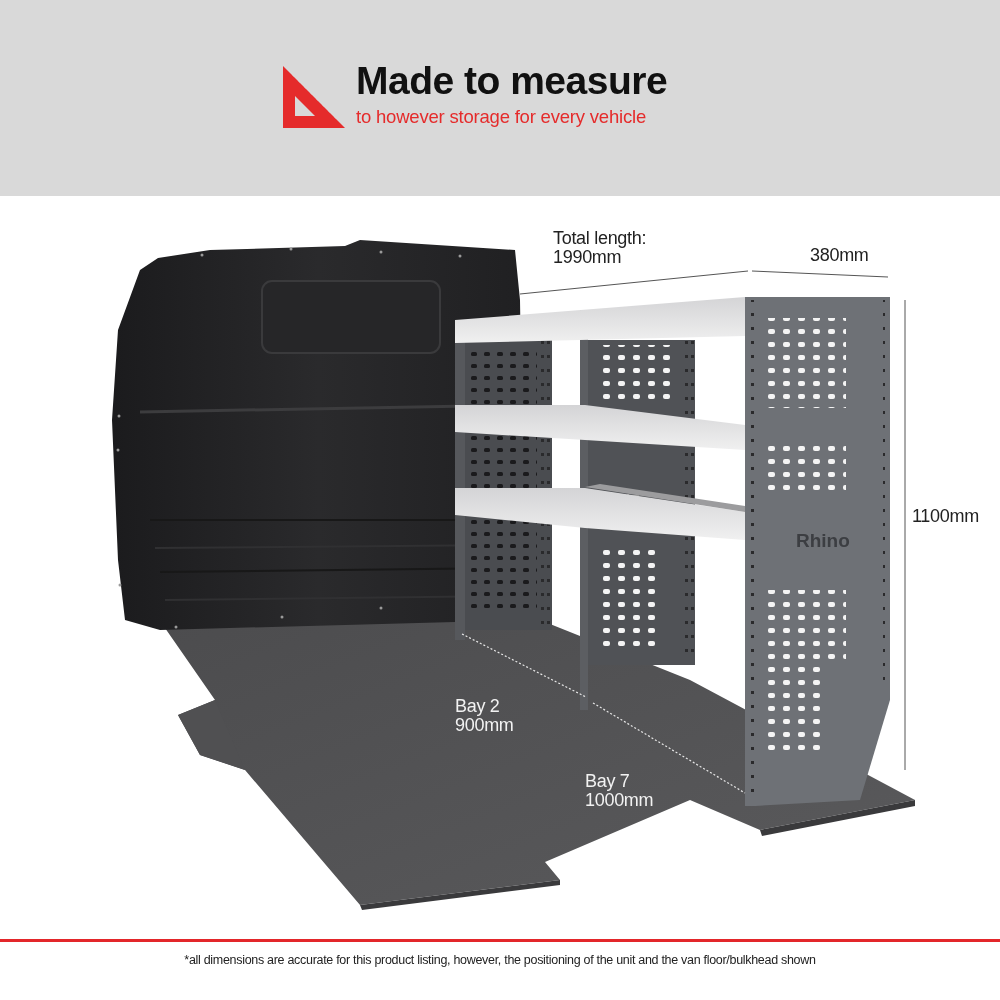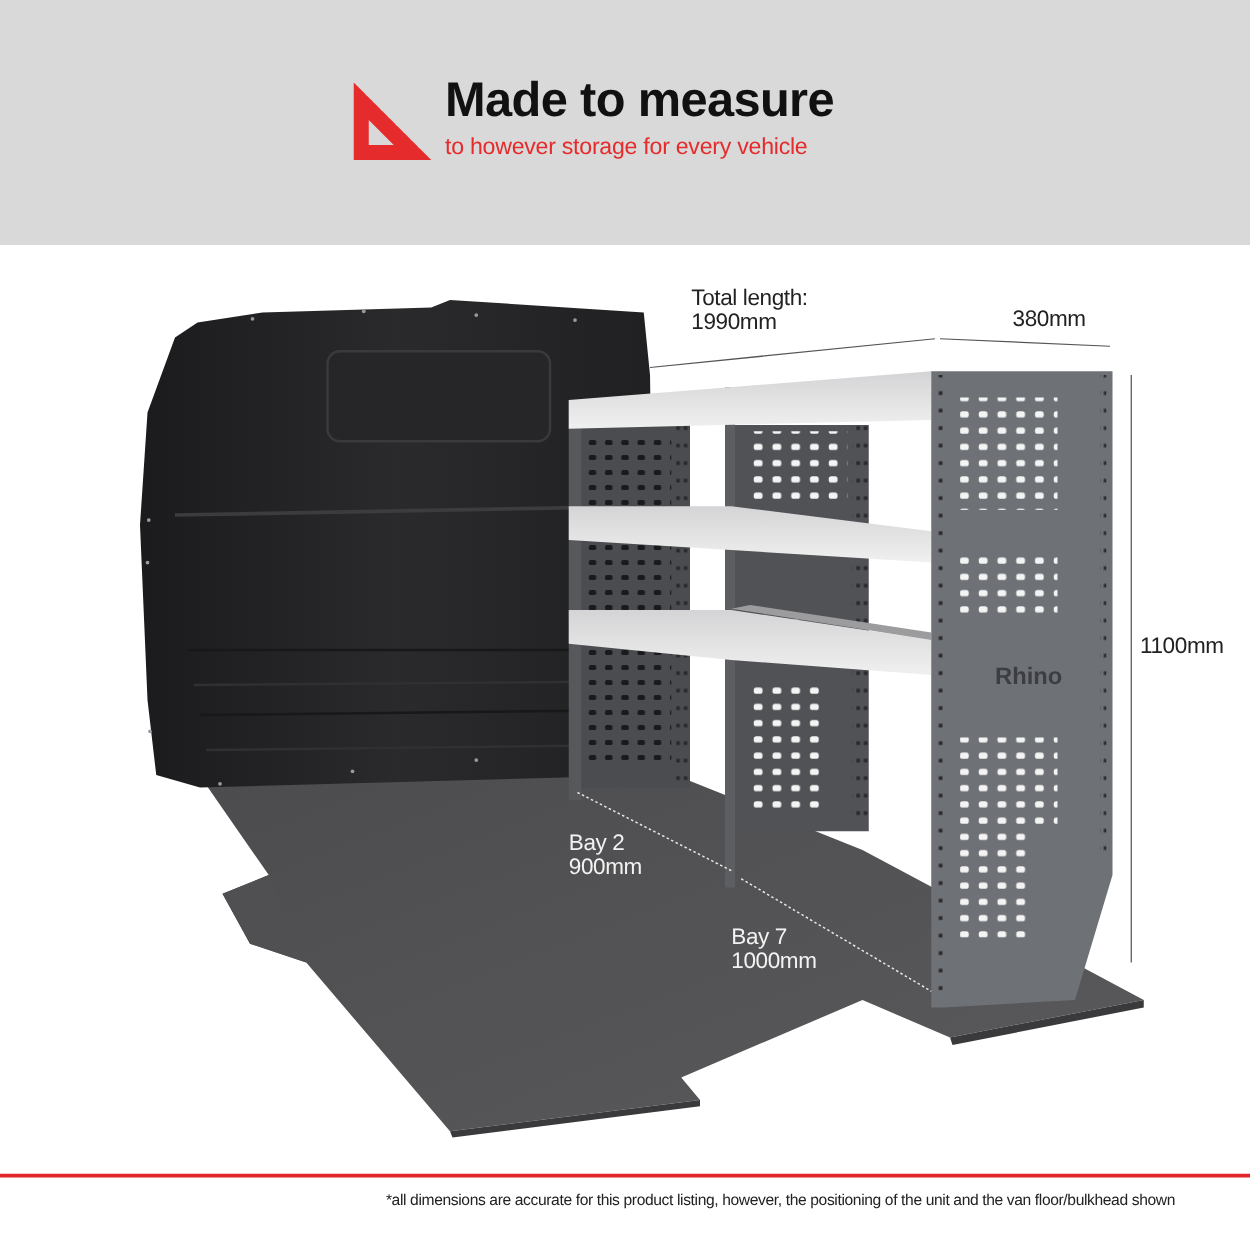--- a/index.html
+++ b/index.html
@@ -4,23 +4,23 @@
 <style>
   html, body { margin:0; padding:0; }
   body { width:1000px; height:1000px; position:relative; overflow:hidden; background:#ffffff; font-family:"Liberation Sans", sans-serif; }
   .header { position:absolute; left:0; top:0; width:1000px; height:196px; background:#d9d9d9; }
   .logo { position:absolute; left:281px; top:66px; width:62px; width:66px; height:64px; }
   .title { position:absolute; left:356px; top:59px; font-size:39px; font-weight:bold; color:#111; letter-spacing:-0.5px; white-space:nowrap; }
   .subtitle { position:absolute; left:356px; top:106px; font-size:18.5px; color:#e52b2b; white-space:nowrap; letter-spacing:-0.2px; }
   .scene { position:absolute; left:0; top:196px; width:1000px; height:744px; }
   .scene svg { position:absolute; left:0; top:0; }
   .dim { position:absolute; font-size:18px; color:#222; text-align:left; line-height:19px; white-space:nowrap; letter-spacing:-0.3px; }
-  .dim.light { color:#f2f2f2; }
+  .dim.light { color:#f2f2f2;margin-top:32px; }
   .rule { position:absolute; left:0; top:939px; width:1000px; height:3px; background:#e3262a; }
-  .footnote { position:absolute; left:60px; top:952px; width:880px; text-align:right; font-size:12.5px; line-height:16px; color:#222; letter-spacing:-0.3px; }
+  .footnote { position:absolute; left:60px; top:952px; width:880px; text-align:center; font-size:12.5px; line-height:16px; color:#222; letter-spacing:-0.3px; }
 </style>
 </head>
 <body>
 
 <div class="header">
   <svg class="logo" viewBox="0 0 66 64" width="66" height="64">
     <path d="M2 0 L64 62 L2 62 Z M14 30 L14 50 L34 50 Z" fill="#e52b2b" fill-rule="evenodd"></path>
     <g stroke="#d9d9d9" stroke-width="1.6">
       <line x1="12" y1="10" x2="15" y2="7"></line>
       <line x1="18" y1="16" x2="21" y2="13"></line>

